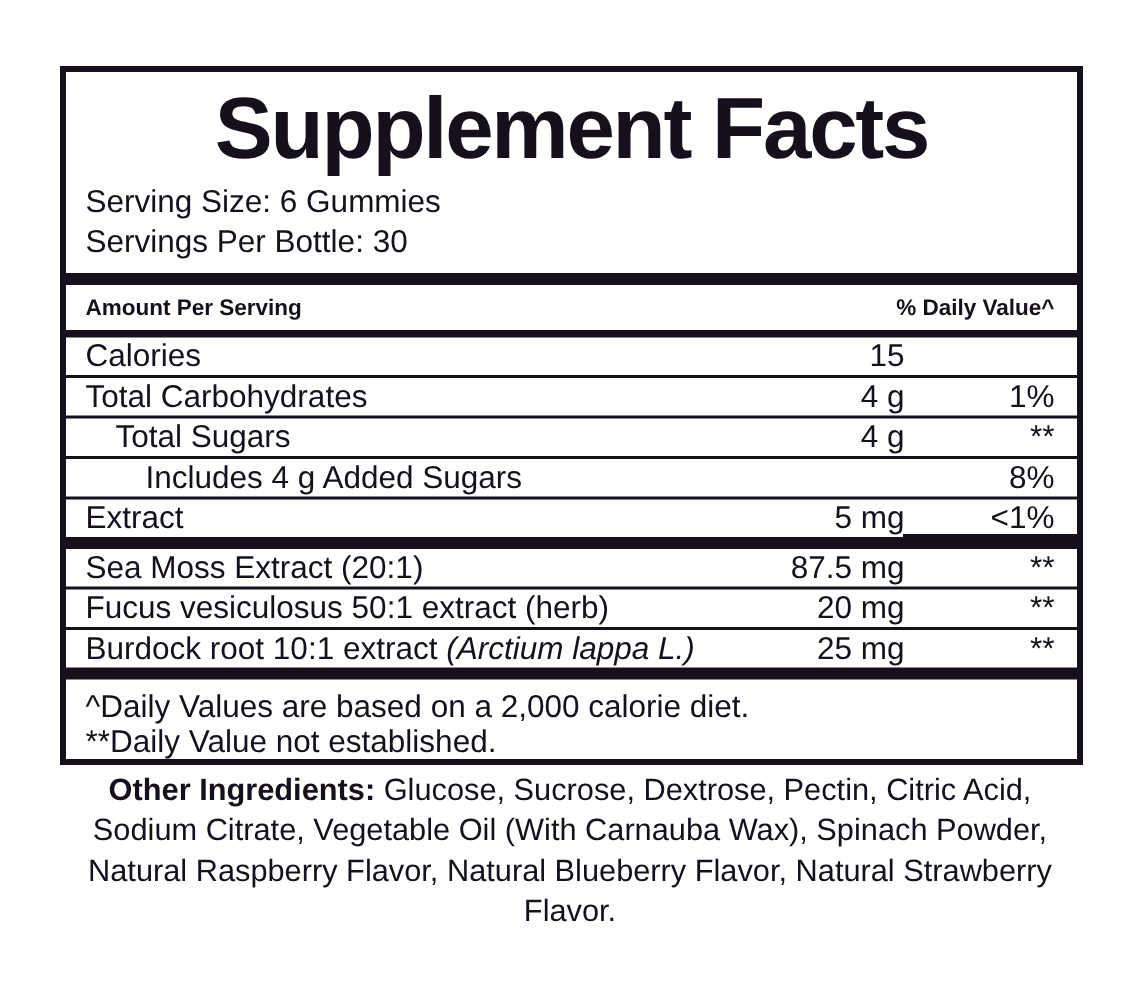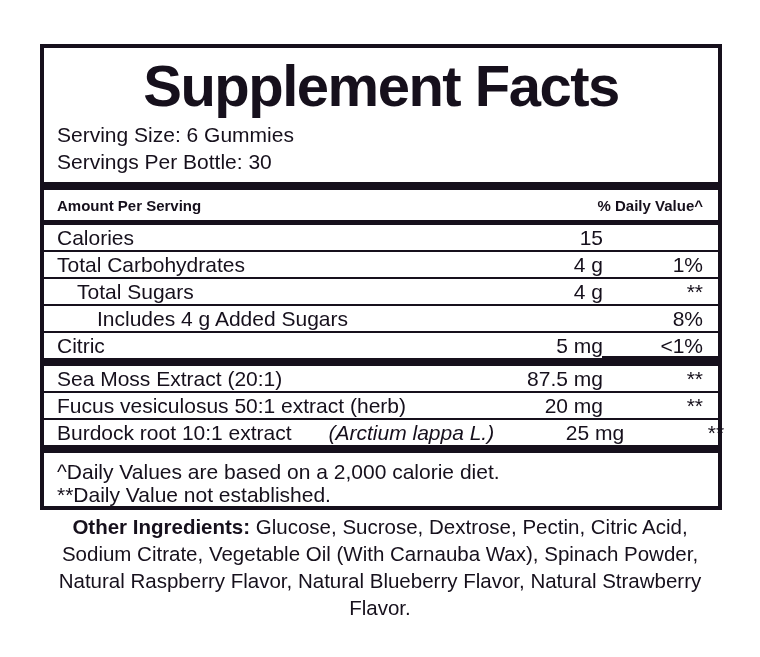--- a/index.html
+++ b/index.html
@@ -59,21 +59,21 @@
     height: 25px;
     line-height: 25px;
     padding: 0 15px 0 13px;
     font-size: 21px;
   }
   .trow .name { flex: 1 1 auto; white-space: nowrap; overflow: visible; }
   .trow .name.ind1 { padding-left: 20px; }
   .trow .name.ind2 { padding-left: 40px; }
   .trow .amount { flex: 0 0 130px; text-align: right; white-space: nowrap; }
   .trow .dv     { flex: 0 0 100px; text-align: right; white-space: nowrap; }
-  .name .latin { font-style: italic; margin-left: 31px; }
+  .name .latin { font-style: italic; }
 
   .row-sodium { position: relative; }
   .row-sodium::after {
     content: "";
     position: absolute;
     right: 0; bottom: 0;
     width: 116px; height: 2px;
     background: #16101c;
   }
 
@@ -140,21 +140,21 @@
     <div class="sep"></div>
 
     <div class="trow">
       <div class="name ind2">Includes 4 g Added Sugars</div>
       <div class="amount"></div>
       <div class="dv">8%</div>
     </div>
     <div class="sep"></div>
 
     <div class="trow row-sodium">
-      <div class="name">Citric</div>
+      <div class="name">Extract</div>
       <div class="amount">5 mg</div>
       <div class="dv">&lt;1%</div>
     </div>
 
     <div class="bar bar-thick"></div>
 
     <div class="trow">
       <div class="name"><span>Sea Moss Extract (20:1)</span></div>
       <div class="amount">87.5 mg</div>
       <div class="dv">**</div>

